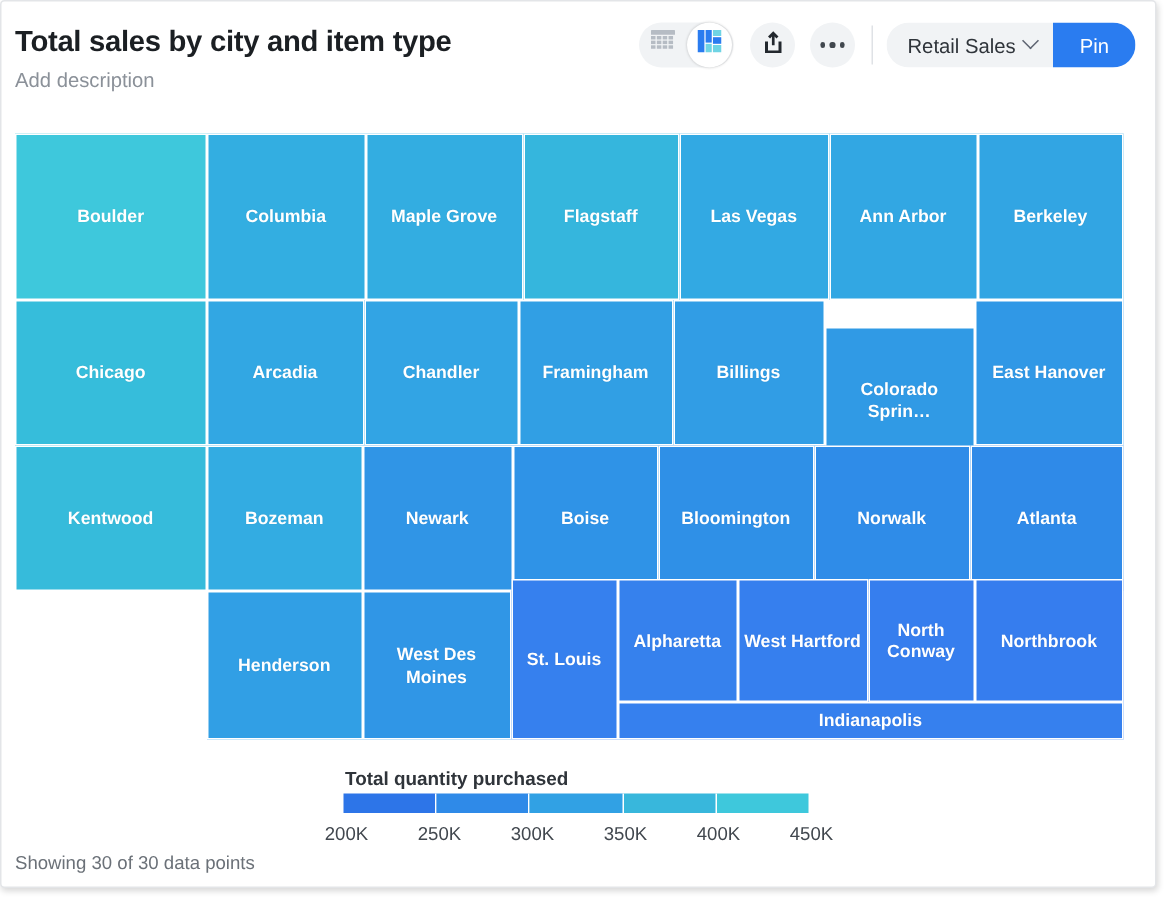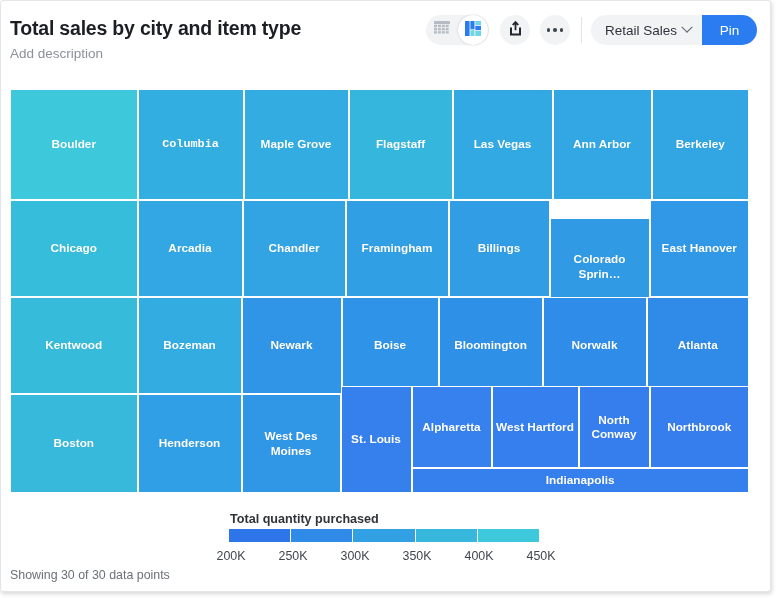--- a/index.html
+++ b/index.html
@@ -194,21 +194,21 @@
         <i id="chevron"></i>
       </div>
       <div id="pin-btn">Pin</div>
     </div>
   </div>
 
   <div id="treemap">
       <div class="tile" style="left: 0px; top: 0px; width: 127.5px; height: 111px; background: rgb(62, 200, 220);">
         <span>Boulder</span>
       </div>
-      <div class="tile" style="left: 127.5px; top: 0px; width: 106px; height: 111px; background: rgb(51, 174, 225); font-family: Liberation Mono, monospace;">
+      <div class="tile" style="left: 127.5px; top: 0px; width: 106px; height: 111px; background: rgb(51, 174, 225);">
         <span>Columbia</span>
       </div>
       <div class="tile" style="left: 233.5px; top: 0px; width: 105px; height: 111px; background: rgb(51, 173, 225);">
         <span>Maple Grove</span>
       </div>
       <div class="tile" style="left: 338.5px; top: 0px; width: 104px; height: 111px; background: rgb(53, 182, 221);">
         <span>Flagstaff</span>
       </div>
       <div class="tile" style="left: 442.5px; top: 0px; width: 100px; height: 111px; background: rgb(50, 169, 227);">
         <span>Las Vegas</span>
@@ -253,23 +253,20 @@
         <span>Boise</span>
       </div>
       <div class="tile" style="left: 428.5px; top: 208px; width: 104px; height: 97px; background: rgb(47, 144, 231);">
         <span>Bloomington</span>
       </div>
       <div class="tile" style="left: 532.5px; top: 208px; width: 104px; height: 97px; background: rgb(47, 140, 232);">
         <span>Norwalk</span>
       </div>
       <div class="tile" style="left: 636.5px; top: 208px; width: 102.5px; height: 97px; background: rgb(47, 138, 232);">
         <span>Atlanta</span>
-      </div>
-      <div class="tile" style="left: 0px; top: 305px; width: 127.5px; height: 99px; background: rgb(54, 185, 219);">
-        <span>Boston</span>
       </div>
       <div class="tile" style="left: 127.5px; top: 305px; width: 104px; height: 99px; background: rgb(49, 159, 229);">
         <span>Henderson</span>
       </div>
       <div class="tile" style="left: 231.5px; top: 305px; width: 99px; height: 99px; background: rgb(48, 150, 230);">
         <span>West Des Moines</span>
       </div>
       <div class="tile" style="left: 330.5px; top: 297px; width: 71px; height: 107px; background: rgb(54, 128, 238);">
         <span>St. Louis</span>
       </div>

